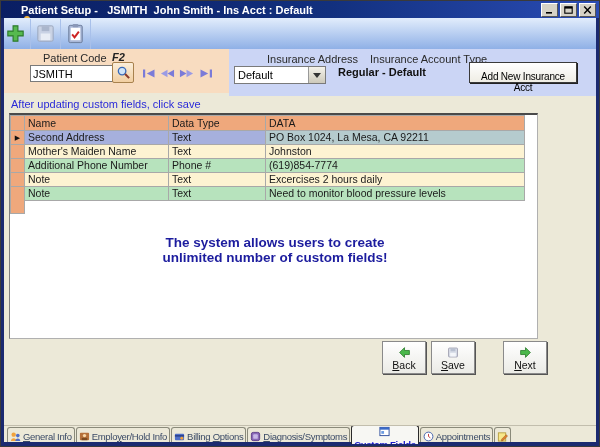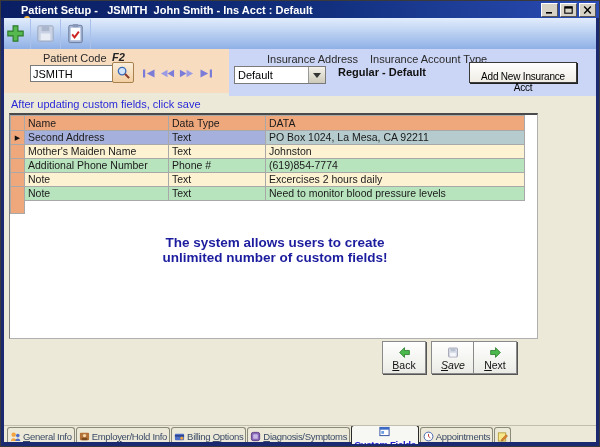--- a/index.html
+++ b/index.html
@@ -253,29 +253,29 @@
       <div>unlimited number of custom fields!</div>
     </div>
   </div>
 
   <button class="navbtn" style="left:381px;">
     <svg width="15" height="13" viewBox="0 0 16 16">
         <path d="M8 2L2 8l6 6v-3.5h6v-5H8z" fill="#4ab84a" stroke="#2a7a2a"></path>
       </svg>
     <span><u>B</u>ack</span>
   </button>
-  <button class="navbtn" style="left:430px;font-style:italic;">
+  <button class="navbtn" style="left:430px;">
     <svg width="14" height="13" viewBox="0 0 16 16">
         <rect x="2.5" y="2.5" width="11" height="11" rx="1" fill="#d8dde8" stroke="#99a"></rect>
         <rect x="5" y="3" width="6" height="3.5" fill="#b8c0d0"></rect>
         <rect x="4.5" y="8.5" width="7" height="4.5" fill="#f4f6fa"></rect>
       </svg>
     <span><u>S</u>ave</span>
   </button>
-  <button class="navbtn" style="left:472px;">
+  <button class="navbtn" style="left:502px;">
     <svg width="15" height="13" viewBox="0 0 16 16">
         <path d="M8 2l6 6-6 6v-3.5H2v-5h6z" fill="#4ab84a" stroke="#2a7a2a"></path>
       </svg>
     <span><u>N</u>ext</span>
   </button>
 
   <div class="tabbar">
     <div class="tab">
       <span class="ticon">
           <svg viewBox="0 0 12 12">

